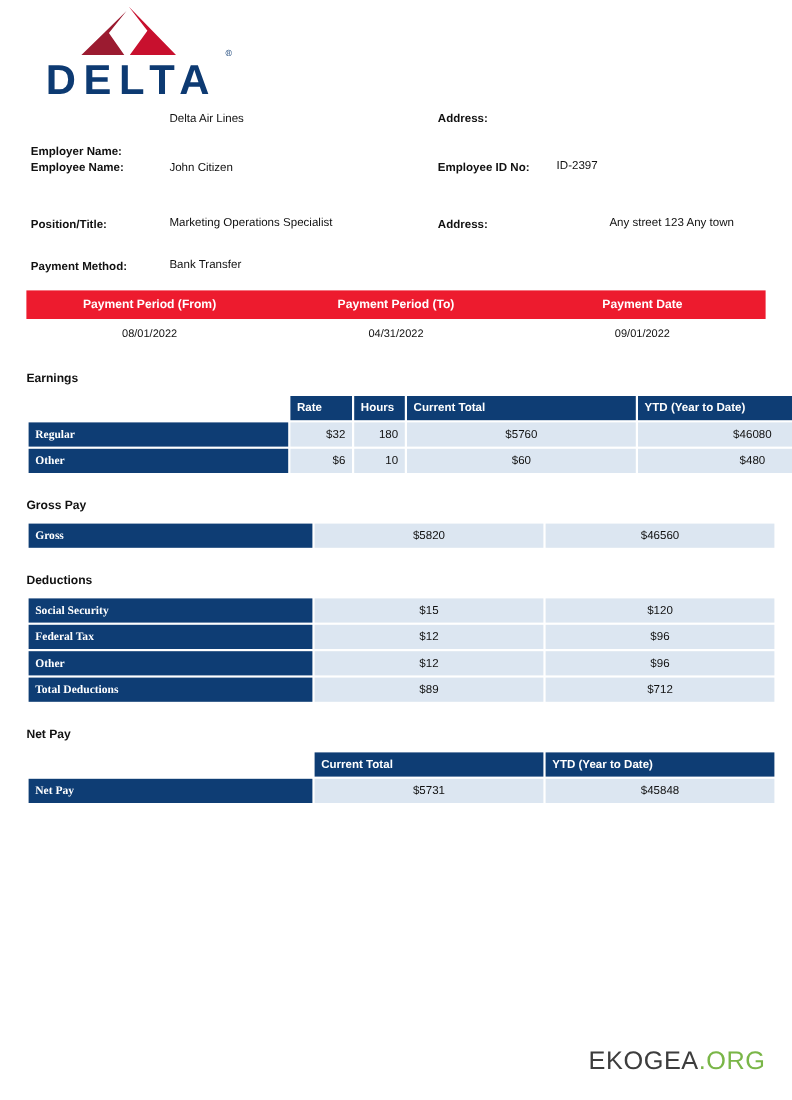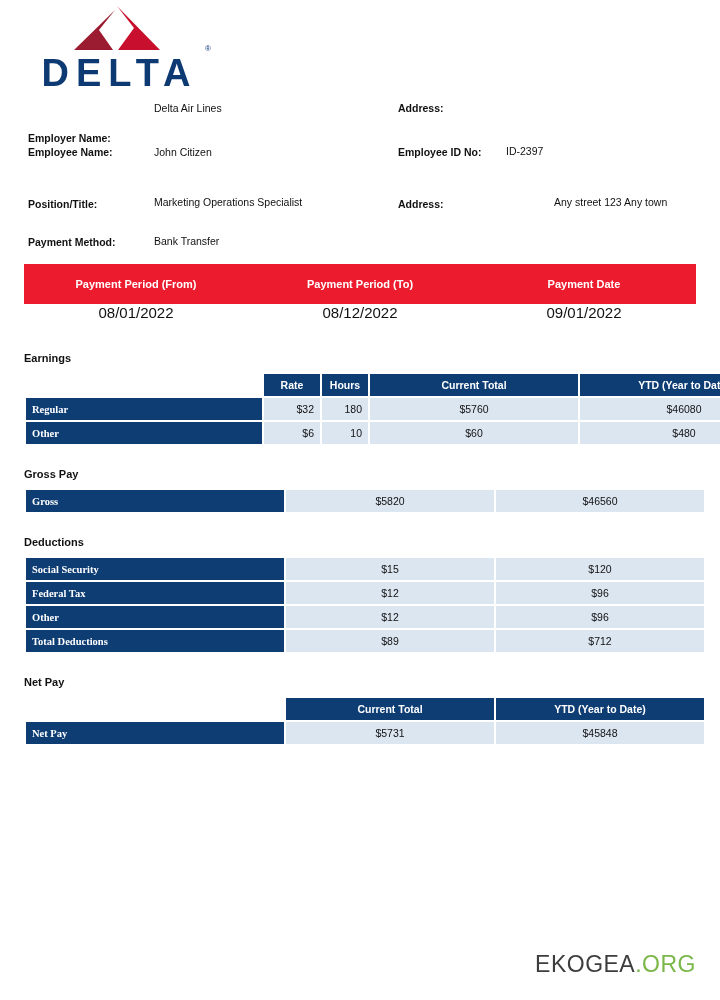--- a/index.html
+++ b/index.html
@@ -87,29 +87,30 @@
     line-height: 13px;
   }
 
   
   .period-band {
     display: flex;
     background: #ed1b2e;
     color: #ffffff;
     font-weight: bold;
     font-size: 11px;
-    height: 40px;
+    height: 26px;
     align-items: center;
     margin-top: 6px;
   }
   .period-band > div { flex: 1; text-align: center; }
   .period-values {
     display: flex;
-    font-size: 15px;
+    font-size: 10px;
     height: 26px;
+    align-items: center;
     color: #111111;
   }
   .period-values > div { flex: 1; text-align: center; }
 
   
   .section-title {
     font-size: 11px;
     font-weight: bold;
     color: #111111;
     margin: 22px 0 8px 0;
@@ -124,21 +125,21 @@
     font-size: 10.5px;
   }
   th, td {
     padding: 4px 6px;
     height: 14px;
   }
   th.head {
     background: #0e3d74;
     color: #ffffff;
     font-weight: bold;
-    text-align: center;
+    text-align: left;
     font-size: 10.5px;
   }
   th.blank {
     background: transparent;
   }
   td.rowlabel {
     background: #0e3d74;
     color: #ffffff;
     font-weight: bold;
     text-align: left;
@@ -224,21 +225,21 @@
     <div class="val" style="left:482px; top:98px; width:190px;margin-left:48px;">Any street 123 Any town</div>
   </div>
 
   <div class="period-band">
     <div>Payment Period (From)</div>
     <div>Payment Period (To)</div>
     <div>Payment Date</div>
   </div>
   <div class="period-values">
     <div>08/01/2022</div>
-    <div>08/12/2022</div>
+    <div>04/31/2022</div>
     <div>09/01/2022</div>
   </div>
 
   <div class="section-title">Earnings</div>
   <table class="earnings-table">
     <colgroup>
       <col class="c-label">
         <col class="c-rate">
         <col class="c-hours">
         <col class="c-cur">

